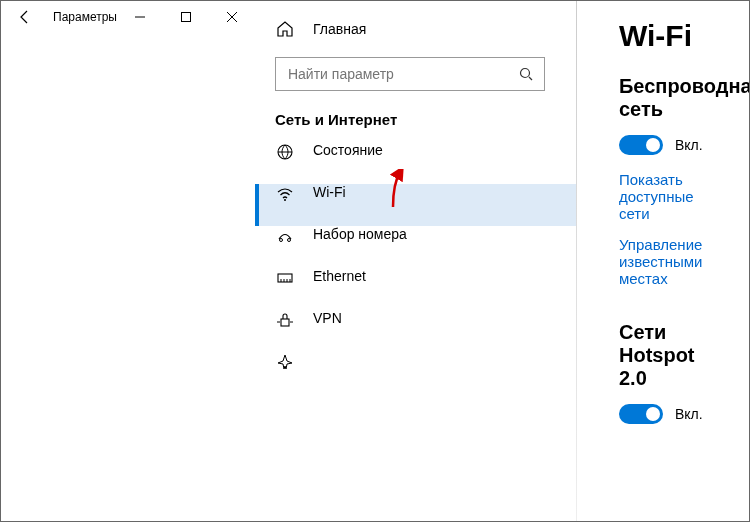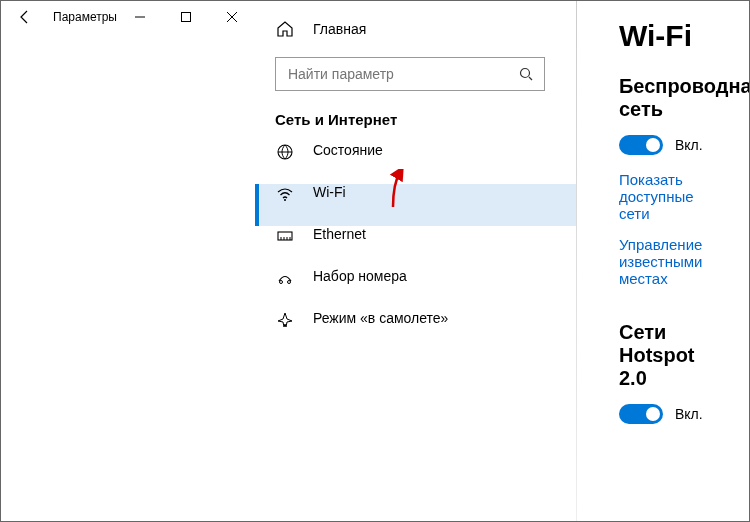--- a/index.html
+++ b/index.html
@@ -106,46 +106,55 @@
               <path d="M2 7 Q9 1 16 7 M4.5 10 Q9 5.5 13.5 10 M7 13 Q9 11 11 13" stroke="#000" fill="none" stroke-width="1.2"></path>
               <circle cx="9" cy="15" r="1" fill="#000"></circle>
             </svg>
         </span>
         <span>Wi-Fi</span>
       </div>
 
       <div class="nav-item">
         <span class="icon">
           <svg width="18" height="18" viewBox="0 0 18 18">
+              <path d="M3 12 Q9 3 15 12" stroke="#000" fill="none" stroke-width="1.2"></path>
+              <circle cx="5" cy="13" r="1.5" stroke="#000" fill="none"></circle>
+              <circle cx="13" cy="13" r="1.5" stroke="#000" fill="none"></circle>
+            </svg>
+        </span>
+        <span>Набор номера</span>
+      </div>
+
+      <div class="nav-item">
+        <span class="icon">
+          <svg width="18" height="18" viewBox="0 0 18 18">
               <rect x="2" y="5" width="14" height="8" stroke="#000" fill="none" stroke-width="1.1"></rect>
               <path d="M5 10 V13 M8 10 V13 M11 10 V13 M14 10 V13" stroke="#000" stroke-width="1"></path>
             </svg>
         </span>
         <span>Ethernet</span>
       </div>
 
       <div class="nav-item">
         <span class="icon">
           <svg width="18" height="18" viewBox="0 0 18 18">
-              <path d="M3 12 Q9 3 15 12" stroke="#000" fill="none" stroke-width="1.2"></path>
-              <circle cx="5" cy="13" r="1.5" stroke="#000" fill="none"></circle>
-              <circle cx="13" cy="13" r="1.5" stroke="#000" fill="none"></circle>
+              <rect x="5" y="8" width="8" height="7" stroke="#000" fill="none" stroke-width="1.1"></rect>
+              <path d="M7 8 V5 Q7 3 9 3 Q11 3 11 5 V8" stroke="#000" fill="none" stroke-width="1.1"></path>
+              <path d="M1 11 H4 M14 11 H17" stroke="#000" stroke-width="1"></path>
             </svg>
         </span>
-        <span>Набор номера</span>
+        <span>VPN</span>
       </div>
-
 
       <div class="nav-item">
         <span class="icon">
           <svg width="18" height="18" viewBox="0 0 18 18">
               <path d="M9 2 L11 8 L16 10 L11 11 L10 16 L9 13 L8 16 L7 11 L2 10 L7 8 Z" stroke="#000" fill="none" stroke-width="1"></path>
             </svg>
         </span>
-        <span>Режим «в самолете»</span>
       </div>
 
     </div>
 
     <div class="content">
       <h1 class="page-title">Wi-Fi</h1>
 
       <h2 class="sub-title">Беспроводная сеть</h2>
       <div class="toggle-row">
         <div class="toggle">

